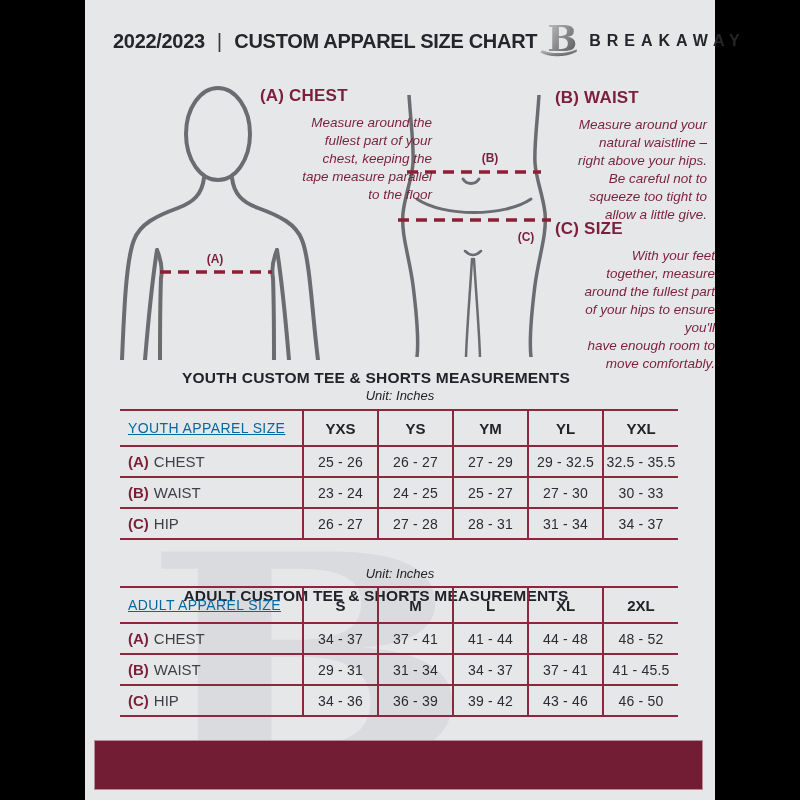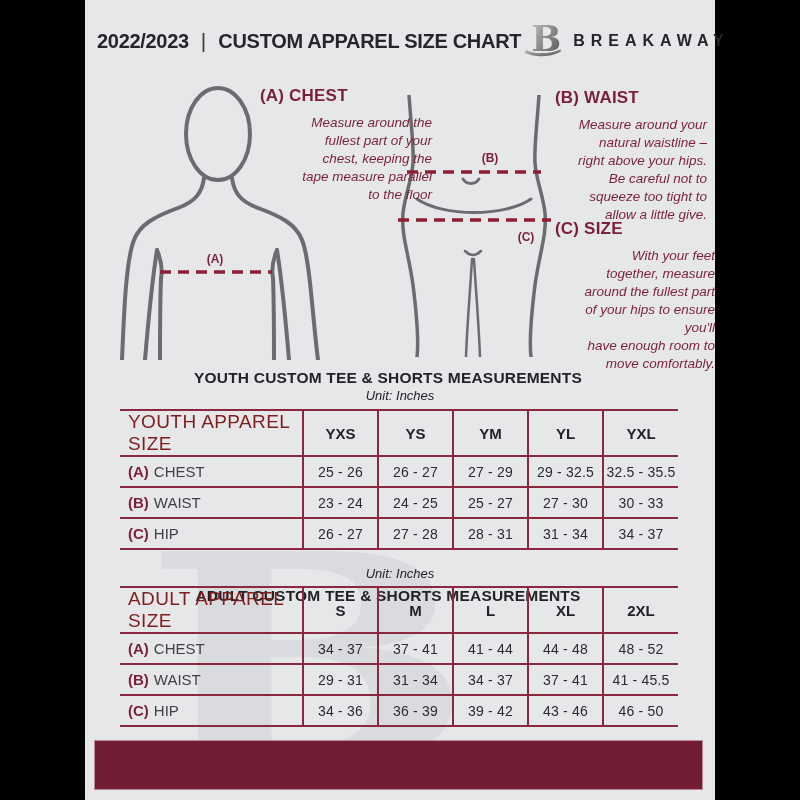--- a/index.html
+++ b/index.html
@@ -1,21 +1,21 @@
 <!DOCTYPE html>
 <html><head>
 <meta charset="utf-8">
 <style>
   html,body{margin:0;padding:0;background:#000;}
   .stage{position:relative;width:800px;height:800px;background:#000;overflow:hidden;
          font-family:"Liberation Sans",sans-serif;}
   .document{position:absolute;left:85px;top:0;width:630px;height:800px;background:#e6e7e9;}
 
   
-  .header{position:absolute;left:12px;top:18px;width:580px;height:46px;
+  .header{position:absolute;left:28px;top:18px;width:580px;height:46px;
           display:flex;align-items:center;justify-content:space-between;z-index:3;text-align:center;}
   .header-left{display:flex;align-items:center;}
   .hdr-txt{font-weight:bold;font-size:20px;letter-spacing:-0.3px;color:#26262a;white-space:nowrap;}
   .hdr-sep{font-weight:300;font-size:21px;color:#3a3a3e;margin:0 12px;}
   .brand-group{display:flex;align-items:center;}
   .brand-logo{margin-right:8px;}
   .brand-name{font-weight:bold;font-size:16px;letter-spacing:6px;color:#26262a;white-space:nowrap;}
 
   
   .instr{position:absolute;z-index:3;}
@@ -24,38 +24,38 @@
   .instr-a{left:175px;top:86px;width:172px;}
   .instr-b{left:470px;top:88px;width:152px;}
   .instr-c{left:470px;top:219px;width:160px;}
 
   
   .fig{position:absolute;z-index:2;}
   .fig-upper{left:35px;top:82px;}
   .fig-lower{left:308px;top:95px;}
 
   
-  .sec-title{position:absolute;left:16px;width:574px;text-align:center;
+  .sec-title{position:absolute;left:4px;width:574px;text-align:center;
              font-weight:bold;font-size:15.5px;color:#232327;letter-spacing:0.2px;z-index:3;}
   .sec-unit{position:absolute;left:0;width:630px;text-align:center;
             font-style:italic;font-size:13px;color:#232327;z-index:3;}
   .t-youth-title{top:369px;} .t-youth-unit{top:388px;}
   .t-adult-title{top:547px;margin-top:40px;} .t-adult-unit{top:566px;}
 
   
   .size-table{position:absolute;left:35px;width:558px;border-collapse:collapse;
               table-layout:fixed;z-index:3;}
   .tbl-youth{top:409px;} .tbl-adult{top:586px;}
   .size-table tr{border-top:2px solid #8b2840;}
   .size-table tr:last-child{border-bottom:2px solid #8b2840;margin-top:44px;}
   .size-table td{padding:0;background:transparent;}
   .size-table td.sz{border-left:2px solid #8b2840;text-align:center;}
   .size-table tr.hd td{height:34px;}
   .size-table tr.dt td{height:29px;}
-  .lbl-hd{font-size:19px;color:#7f1d1d;letter-spacing:0.4px;padding-left:8px !important;}
+  .lbl-hd{font-size:14px;color:#0369a1;letter-spacing:0.4px;padding-left:8px !important;text-decoration:underline;}
   .sz-hd{font-weight:bold;font-size:15px;color:#232327;border-radius:15px;}
   .row-lbl{font-size:15px;color:#3f3f44;padding-left:8px !important;}
   .row-lbl .pfx{font-weight:bold;color:#7c1e38;margin-right:5px;}
   .val{font-size:14px;color:#2b2b30;letter-spacing:0.2px;}
 
   
   .watermark{position:absolute;left:58px;top:545px;z-index:1;
              font-family:"DejaVu Serif",serif;font-weight:bold;font-size:290px;line-height:0.8;
              color:#dadbde;transform:scaleX(1.35);transform-origin:left top;
              user-select:none;pointer-events:none;}

